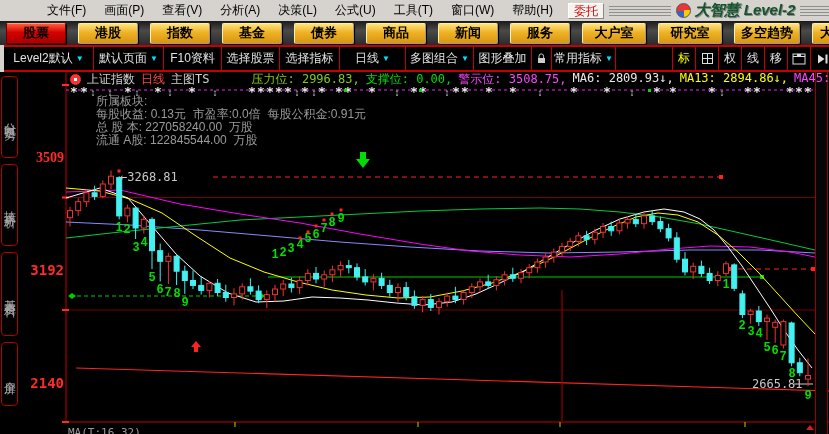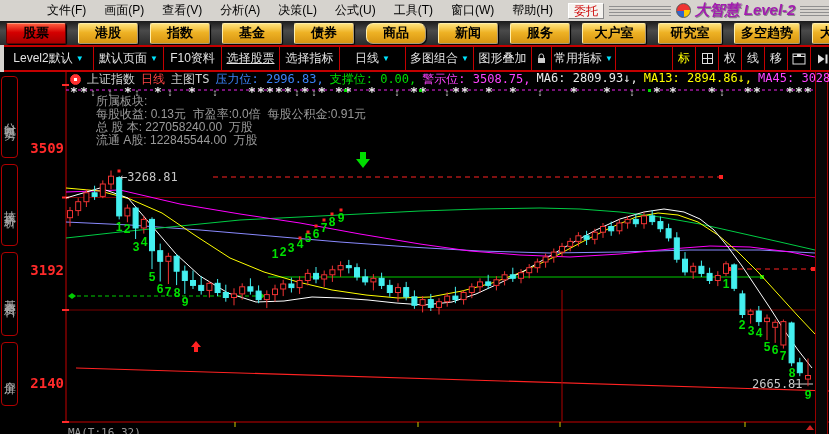--- a/index.html
+++ b/index.html
@@ -4,21 +4,21 @@
 <style>
   html,body{margin:0;padding:0;background:#000;}
   .win{position:relative;width:829px;height:434px;overflow:hidden;font-family:"Liberation Sans",sans-serif;background:#d6d3ce;}
   
   .menubar{position:absolute;top:0;left:0;width:829px;height:21px;background:#d6d3ce;display:flex;align-items:center;border-bottom:1px solid #808080;white-space:nowrap;padding-left:38px;}
   .mi{font-size:12px;color:#000;padding:0 9px;cursor:default;}
   .broker{margin-left:6px;font-size:12px;color:#cc0000;background:#f5f3ef;border:1px solid #888;border-top-color:#fff;border-left-color:#fff;padding:0 5px;height:16px;line-height:15px;}
   .stripes{flex:1;height:13px;margin:0 5px;background:repeating-linear-gradient(180deg,#d6d3ce 0 2px,#8f8f8f 2px 3px);position:relative;display:flex;align-items:center;justify-content:center;}
   .brand-wrap{background:#d6d3ce;padding:0 5px;display:flex;align-items:center;gap:4px;}
   .brand-icon{width:13px;height:13px;border-radius:50%;background:conic-gradient(#e33 0 25%,#fc0 25% 50%,#36c 50% 75%,#e33 75%);border:1px solid #555;}
-  .brand{font-size:15px;font-weight:bold;font-style:italic;color:#a21caf;text-shadow:1px 1px 0 #888;}
+  .brand{font-size:15px;font-weight:bold;font-style:italic;color:#14532d;text-shadow:1px 1px 0 #888;}
   
   .tabbar{position:absolute;top:21px;left:0;width:829px;height:24px;background:linear-gradient(#1a1a1a,#4a4a4a 40%,#2a2a2a);display:flex;align-items:center;padding-left:6px;gap:12px;overflow:hidden;box-sizing:border-box;}
   .tabbtn{flex:0 0 auto;height:19px;line-height:18px;text-align:center;font-size:13px;font-weight:bold;color:#000;background:linear-gradient(#ffe37c,#eeb225 45%,#d89511);border:1px solid #a97;border-top-color:#ffeeaa;border-left-color:#ffeeaa;border-radius:2px;box-shadow:1px 1px 1px #000;}
   .tabbtn.active{background:linear-gradient(#ff5a3c,#d40000 45%,#a80000);border-color:#600;border-top-color:#ff9c80;}
   
   .toolbar{position:absolute;top:45px;left:4px;width:829px;height:27px;background:#000;border-top:2px solid #c40000;border-bottom:2px solid #c40000;box-sizing:border-box;display:flex;align-items:stretch;overflow:hidden;}
   .tcell{display:flex;align-items:center;justify-content:center;gap:3px;font-size:12px;color:#e2e2e2;border-right:1px solid #c40000;box-sizing:border-box;white-space:nowrap;}
   .tcell .dd{color:#00e5ff;font-size:8px;}
   .tspacer{flex:1;}
   .tbtn{width:23px;display:flex;align-items:center;justify-content:center;font-size:12px;color:#e2e2e2;border-left:1px solid #c40000;box-sizing:border-box;}
@@ -60,21 +60,21 @@
       </div>
     </div>
   </div>
 
   <div class="tabbar" id="tab-items">
       <div class="tabbtn active" style="width: 58px;">股票</div>
       <div class="tabbtn" style="width: 58px;">港股</div>
       <div class="tabbtn" style="width: 58px;">指数</div>
       <div class="tabbtn" style="width: 58px;">基金</div>
       <div class="tabbtn" style="width: 58px;">债券</div>
-      <div class="tabbtn" style="width: 58px; border-radius: 7px;">商品</div>
+      <div class="tabbtn" style="width: 58px;">商品</div>
       <div class="tabbtn" style="width: 58px;">新闻</div>
       <div class="tabbtn" style="width: 58px;">服务</div>
       <div class="tabbtn" style="width: 62px;">大户室</div>
       <div class="tabbtn" style="width: 62px;">研究室</div>
       <div class="tabbtn" style="width: 64px;">多空趋势</div>
       <div class="tabbtn" style="width: 27px;">大</div>
     </div>
 
   <div class="toolbar">
     <span id="tool-cells" style="display:flex">
@@ -82,21 +82,21 @@
           <span>Level2默认</span>
           <span class="dd">▼</span>
         </span>
         <span class="tcell" style="width: 70px;">
           <span>默认页面</span>
           <span class="dd">▼</span>
         </span>
         <span class="tcell" style="width: 58px;">
           <span>F10资料</span>
         </span>
-        <span class="tcell" style="width: 58px; text-decoration: underline;">
+        <span class="tcell" style="width: 58px;">
           <span>选择股票</span>
         </span>
         <span class="tcell" style="width: 60px;">
           <span>选择指标</span>
         </span>
         <span class="tcell" style="width: 66px;">
           <span>日线</span>
           <span class="dd">▼</span>
         </span>
         <span class="tcell" style="width: 68px;">
@@ -447,33 +447,33 @@
         <text x="752" y="388" fill="#c8c8c8" font-size="12" text-anchor="start" font-family="DejaVu Sans Mono, monospace" font-weight="normal">2665.81</text>
         <polygon points="806,430 814,430 810,425" fill="#cc2222"></polygon>
       </svg>
 
     <div class="chdr">
       <span class="alerticon"></span>
       <span id="hdr-segs" style="display:flex;gap:6px">
           <span class="seg" style="color: rgb(208, 208, 208);">上证指数</span>
           <span class="seg" style="color: rgb(255, 68, 68);">日线</span>
           <span class="seg" style="color: rgb(208, 208, 208);">主图TS</span>
-          <span class="seg" style="color: #3b82f6;">压力位: 2996.83,</span>
+          <span class="seg" style="color: #84cc16; margin-left: 36px;">压力位: 2996.83,</span>
           <span class="seg" style="color: rgb(0, 221, 0);">支撑位: 0.00,</span>
           <span class="seg" style="color: rgb(255, 68, 255);">警示位: 3508.75,</span>
           <span class="seg" style="color: rgb(232, 232, 232);">MA6: 2809.93↓,</span>
           <span class="seg" style="color: rgb(255, 255, 0);">MA13: 2894.86↓,</span>
           <span class="seg" style="color: rgb(255, 68, 255);">MA45: 3028.69↓,</span>
         </span>
     </div>
 
     <div class="cinfo" id="info-block"><div>所属板块:</div><div>每股收益: 0.13元  市盈率:0.0倍  每股公积金:0.91元</div><div>总 股 本: 227058240.00  万股</div><div>流通 A股: 122845544.00  万股</div></div>
 
     <div id="ylabels">
-        <span class="ylab" style="top: 68px;">3509</span>
+        <span class="ylab" style="top: 78px; font-family: Liberation Serif, serif;">3509</span>
         <span class="ylab" style="top: 190px;">3192</span>
         <span class="ylab" style="top: 303px;">2140</span>
       </div>
 
     <div id="side-tabs">
         <div class="stab" style="top: 4px; height: 80px;">分时走势</div>
         <div class="stab" style="top: 92px; height: 80px;">技术分析</div>
         <div class="stab" style="top: 180px; height: 82px;">基本资料</div>
         <div class="stab" style="top: 270px; height: 62px;">全屏</div>
       </div>

